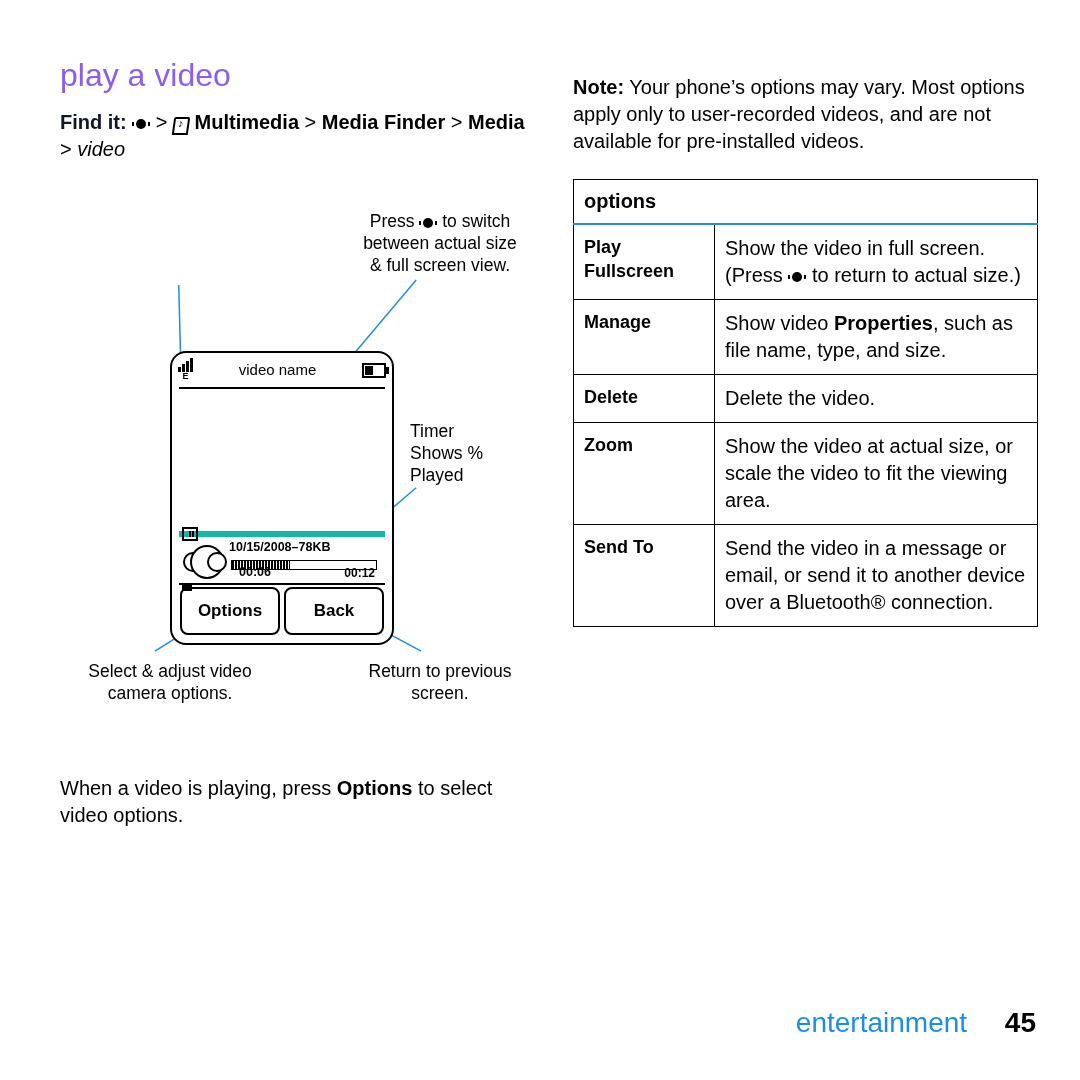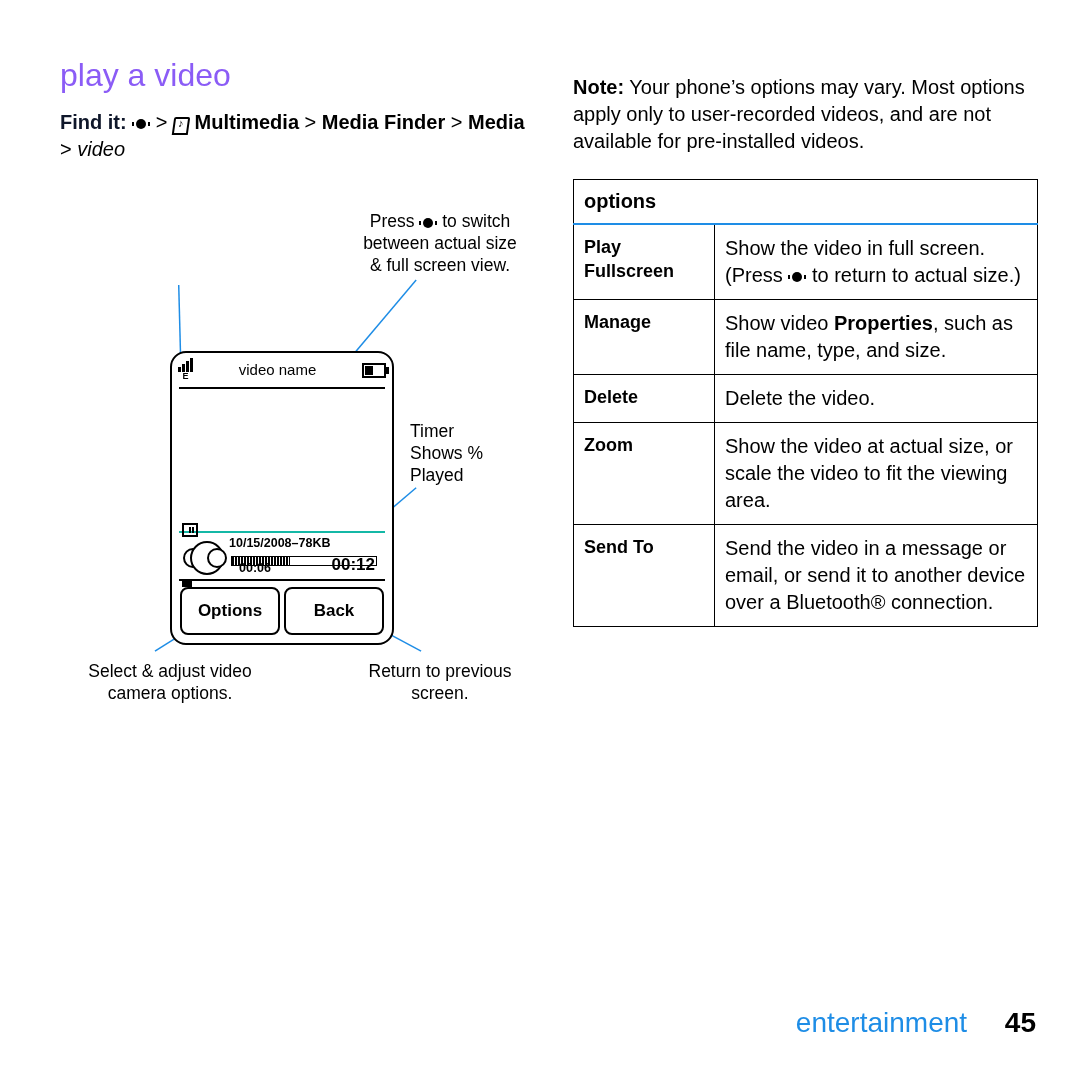--- a/index.html
+++ b/index.html
@@ -19,24 +19,24 @@
   .signal{display:flex;align-items:flex-end;gap:1px;}
   .signal span{display:block;width:3px;background:#000;}
   .signal span:nth-child(1){height:5px}.signal span:nth-child(2){height:8px}.signal span:nth-child(3){height:11px}.signal span:nth-child(4){height:14px}
   .ev{font-size:9px;font-weight:700;margin-top:-2px;}
   .sigbox{display:flex;flex-direction:column;align-items:center;}
   .batt{width:20px;height:11px;border:2px solid #000;position:relative;}
   .batt:after{content:"";position:absolute;right:-5px;top:2px;width:3px;height:7px;background:#000;}
   .batt:before{content:"";position:absolute;left:1px;top:1px;bottom:1px;width:8px;background:#000;}
   .vtitle{font-weight:400;font-size:15px;font-family:"Arial Narrow",Arial,sans-serif;font-stretch:condensed;}
   .videoarea{position:absolute;top:34px;left:7px;right:7px;height:140px;border-top:2px solid #000;}
-  .ctrlbar{position:absolute;top:178px;left:7px;right:7px;height:46px;border-top:2px solid #14b8a6;border-bottom:2px solid #000;font-family:"Arial Narrow",Arial,sans-serif;font-stretch:condensed;font-weight:700;}
+  .ctrlbar{position:absolute;top:178px;left:7px;right:7px;height:46px;border-top:6px solid #14b8a6;border-bottom:2px solid #000;font-family:"Arial Narrow",Arial,sans-serif;font-stretch:condensed;font-weight:700;}
   .ctrlbar .meta{position:absolute;left:50px;top:2px;font-size:12.5px;}
   .ctrlbar .t1{position:absolute;left:60px;bottom:2px;font-size:12.5px;}
-  .ctrlbar .t2{position:absolute;right:10px;bottom:2px;font-size:17px;}
+  .ctrlbar .t2{position:absolute;right:10px;bottom:2px;font-size:12px;}
   .transport{position:absolute;left:4px;top:8px;width:44px;height:30px;}
   .circ{position:absolute;border:2px solid #000;border-radius:50%;background:#fff;}
   .big{width:30px;height:30px;left:7px;top:0;}
   .sm{width:16px;height:16px;top:7px;}
   .sm.l{left:0}.sm.r{right:0}
   .pauseicon{position:absolute;left:3px;top:-10px;width:12px;height:10px;border:2px solid #000;display:flex;align-items:center;justify-content:center;}
   .pauseicon:before{content:"";width:2px;height:6px;background:#000;box-shadow:3px 0 0 #000;}
   .stopicon{position:absolute;left:3px;bottom:-8px;width:10px;height:8px;background:#000;}
   .progress{position:absolute;left:52px;right:8px;top:23px;height:8px;border:1.5px solid #000;background:repeating-linear-gradient(90deg,#000,#000 2px,#fff 2px,#fff 3px);}
   .progress:after{content:"";position:absolute;left:40%;right:0;top:0;bottom:0;background:#fff;}
@@ -131,20 +131,23 @@
           <span class="t1">00:06</span>
           <span class="t2">00:12</span>
         </div>
         <div class="softkeys">
           <div class="sk">Options</div>
           <div class="sk">Back</div>
         </div>
       </div>
     </div>
 
+    <p class="paratext">
+      When a video is playing, press <span class="boldcond">Options</span> to select video options.
+    </p>
   </div>
 
   <div class="col">
     <p class="note">
       <b>Note:</b><span> Your phone’s options may vary. Most options apply only to user-recorded videos, and are not available for pre-installed videos.</span>
     </p>
 
     <table class="opt">
       <tbody>
           <tr>

